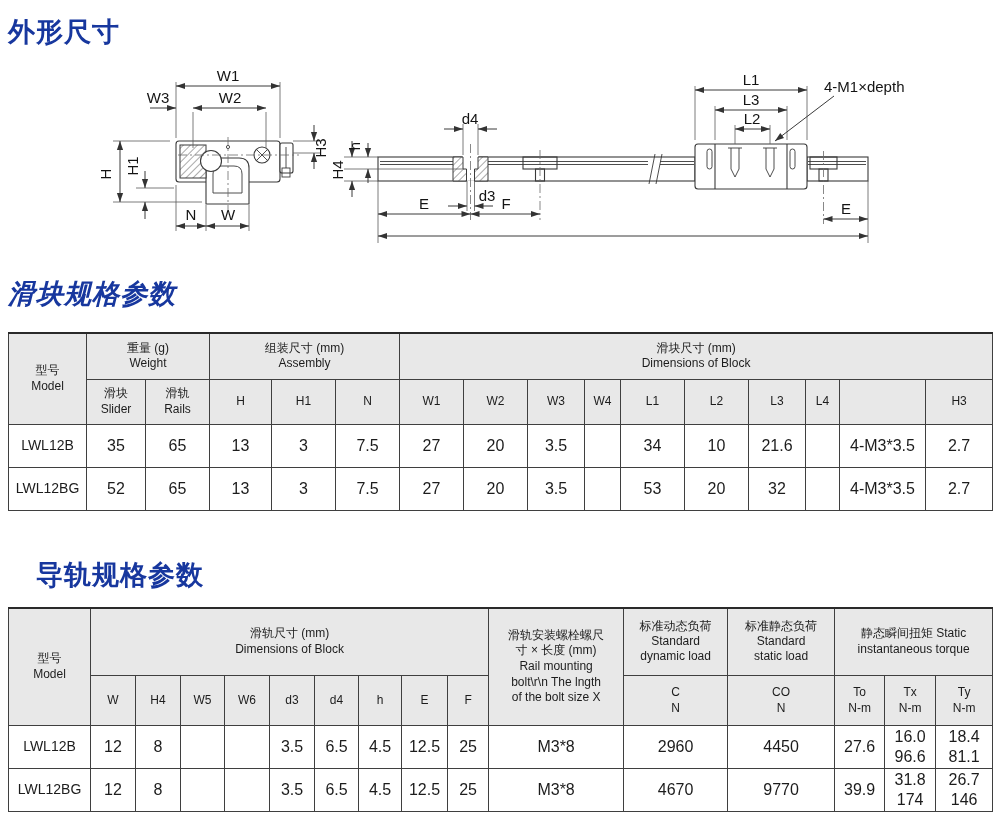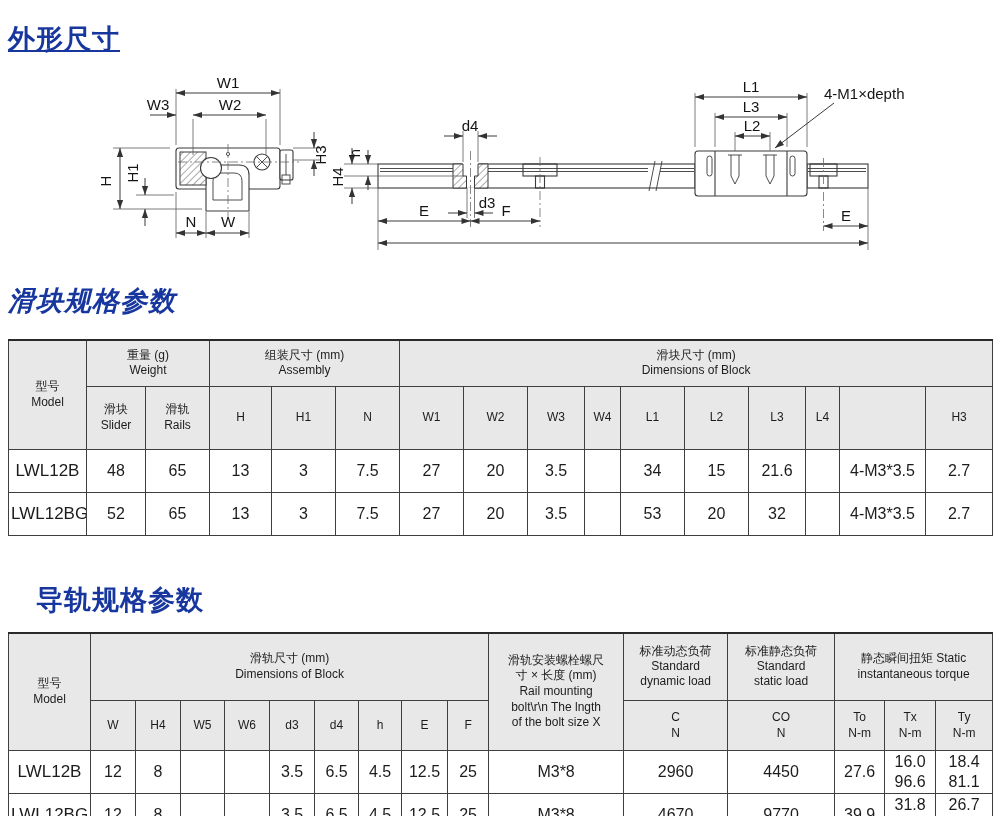--- a/index.html
+++ b/index.html
@@ -1,31 +1,31 @@
 <!DOCTYPE html>
 <html style="--accent: #17379e; --header_bg: #e8e8e8; --border: #3f3f3f;"><head>
 <meta charset="utf-8">
 <style>
   html,body{margin:0;padding:0;background:#fff;}
   body{width:1000px;height:816px;overflow:hidden;
        font-family:"Liberation Sans","DejaVu Sans",sans-serif;color:#1c1c1c;}
   .sec-title{color:var(--accent,#17379e);font-size:27px;font-weight:bold;
              margin:0 0 0 8px;letter-spacing:1px;}
-  #title1{padding-top:21px;text-decoration:underline;}
+  #title1{padding-top:14px;}
   #drawing{display:block;margin-top:2px;}
   #title2{margin-top:24px;font-style:italic;}
   #title3{margin-top:46px;margin-left:36px;}
   table.spec{border-collapse:collapse;table-layout:fixed;width:984px;margin:20px 0 0 8px;
              border-top:2px solid #2a2a2a;}
   .spec th,.spec td{border:1px solid #3f3f3f;text-align:center;vertical-align:middle;
                     white-space:pre-line;padding:0 2px;overflow:hidden;}
   .spec th{background:var(--header_bg,#e8e8e8);font-weight:normal;font-size:12px;line-height:1.28;}
   .spec td{font-size:16px;line-height:1.25;background:#fff;}
-  .spec td.model{font-size:17px;}
-  #slider-table tr.hr1{height:46px;} #slider-table tr.hr2{height:63px;}
+  .spec td.model{font-size:14px;}
+  #slider-table tr.hr1{height:46px;} #slider-table tr.hr2{height:45px;}
   #slider-table tbody tr{height:43px;}
   #rail-table tr.hr1{height:68px;} #rail-table tr.hr2{height:50px;}
   #rail-table tbody tr{height:43px;}
   #rail-table th.bolt{line-height:1.3;}
   
   .out{stroke:#3a3a3a;stroke-width:1.1;fill:none;}
   .outw{stroke:#3a3a3a;stroke-width:1.1;fill:#fff;}
   .thin{stroke:#3a3a3a;stroke-width:0.9;fill:none;}
   .ext{stroke:#5b5b5b;stroke-width:0.8;fill:none;}
   .dim{stroke:#3a3a3a;stroke-width:1;fill:none;}
@@ -237,31 +237,31 @@
       <th>L2</th>
       <th>L3</th>
       <th>L4</th>
       <th></th>
       <th>H3</th>
     </tr>
   </thead>
   <tbody>
     <tr>
       <td class="model">LWL12B</td>
-      <td>48</td>
+      <td>35</td>
       <td>65</td>
       <td>13</td>
       <td>3</td>
       <td>7.5</td>
       <td>27</td>
       <td>20</td>
       <td>3.5</td>
       <td></td>
       <td>34</td>
-      <td>15</td>
+      <td>10</td>
       <td>21.6</td>
       <td></td>
       <td>4-M3*3.5</td>
       <td>2.7</td>
     </tr>
     <tr>
       <td class="model">LWL12BG</td>
       <td>52</td>
       <td>65</td>
       <td>13</td>

